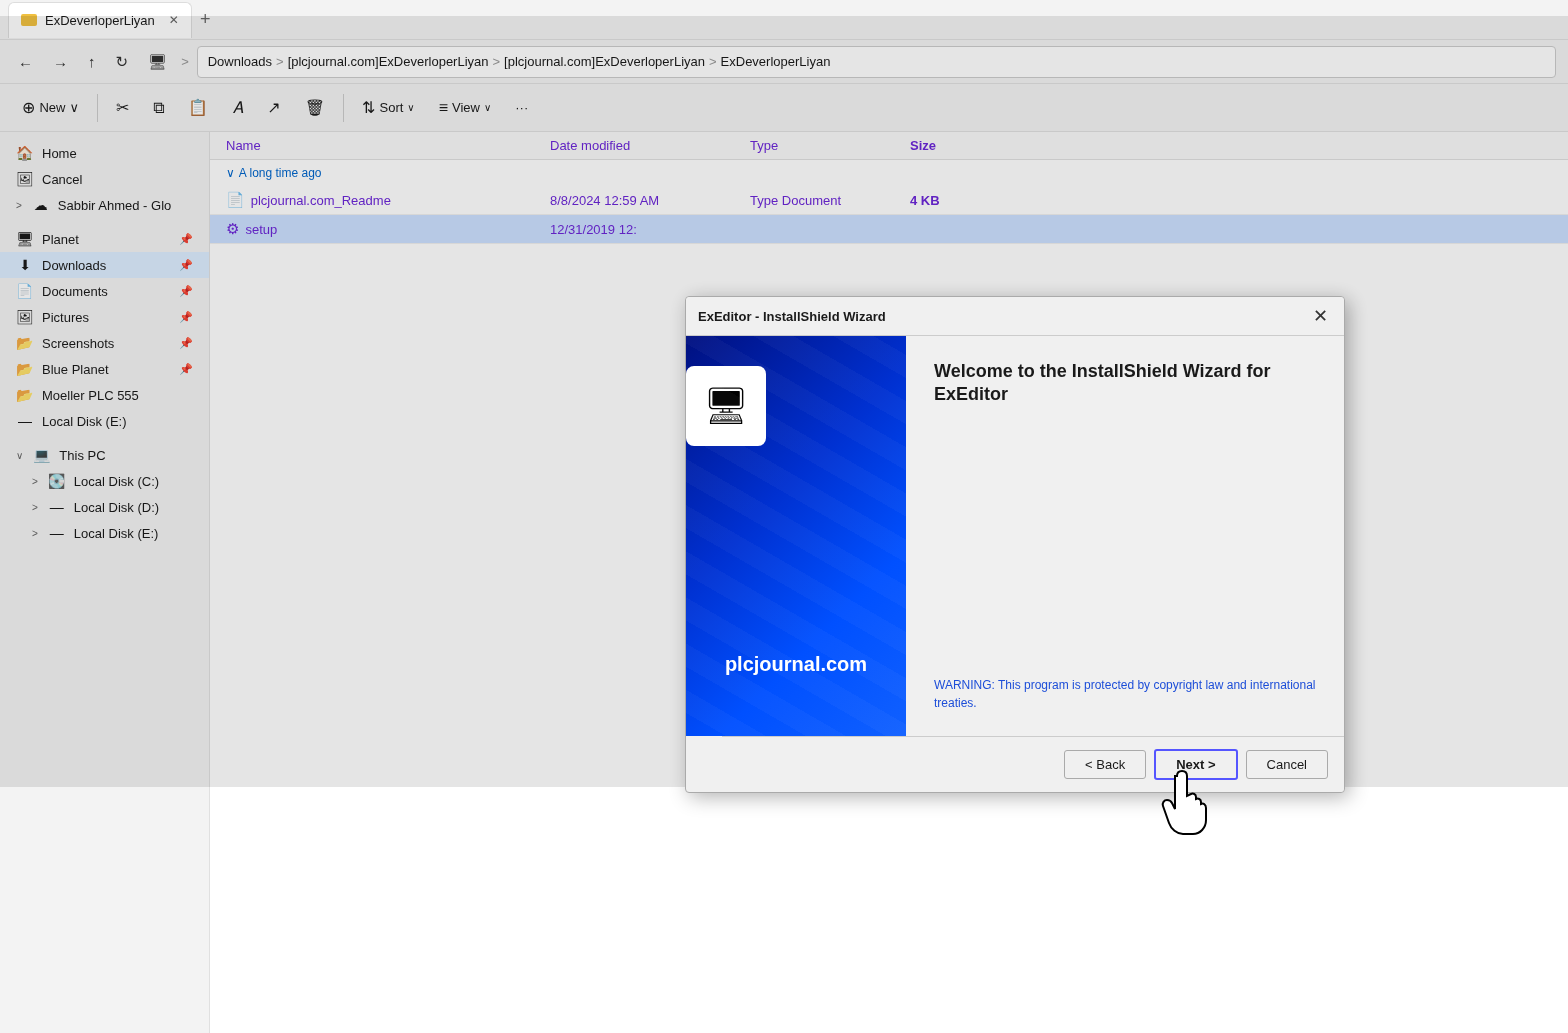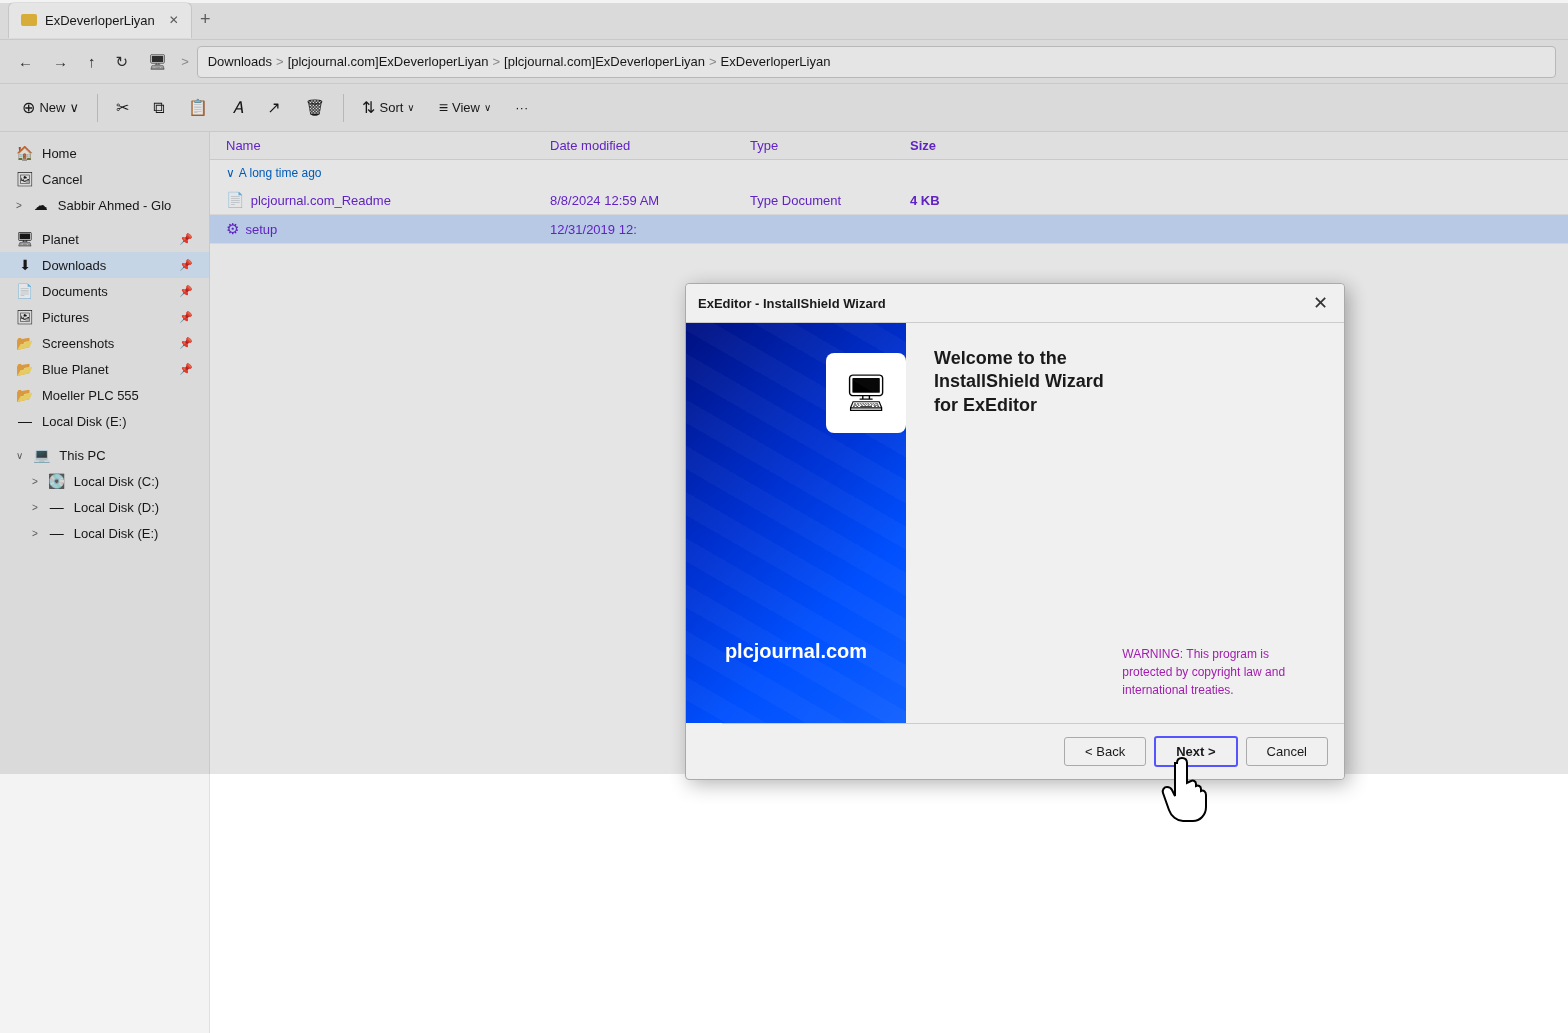--- a/index.html
+++ b/index.html
@@ -78,58 +78,58 @@
     .file-row {
       display: flex; align-items: center;
       padding: 5px 0; border-bottom: 1px solid #f0f0f0; cursor: pointer;
     }
     .file-row.selected { background: #cce0ff; }
     .file-cell { font-size: 13px; color: #6d28d9; overflow: hidden; text-overflow: ellipsis; white-space: nowrap; }
     .file-icon { margin-right: 6px; font-size: 15px; }
 
     
     .dialog-overlay {
-      position: fixed; top: 3px; left: 0; width: 1568px; height: 771px;
+      position: fixed; top: 16px; left: 0; width: 1568px; height: 771px;
       background: rgba(0,0,0,0.1); display: flex; align-items: flex-start; justify-content: flex-start;
       pointer-events: none;
     }
     .dialog {
       position: absolute; top: 280px; left: 685px;
       width: 660px; background: #f0f0f0;
       border: 1px solid #aaa; border-radius: 4px;
       box-shadow: 4px 4px 20px rgba(0,0,0,0.3);
       pointer-events: all;
     }
     .dialog-title-bar {
       display: flex; align-items: center; justify-content: space-between;
       background: #f0f0f0; padding: 8px 12px; border-bottom: 1px solid #ccc; border-radius: 4px 4px 0 0;
     }
     .dialog-title { font-size: 13px; font-weight: 600; color: #1a1a1a; }
     .dialog-close { background: none; border: none; cursor: pointer; font-size: 18px; color: #333; padding: 0 4px; }
     .dialog-body { display: flex; }
     .dialog-banner {
       width: 220px; min-height: 400px; background: linear-gradient(135deg, #001080 0%, #0030d0 40%, #0050ff 70%, #1060ff 100%);
-      display: flex; flex-direction: column; align-items: flex-end; justify-content: flex-start; padding-top: 30px; position: relative; overflow: hidden;
+      display: flex; flex-direction: column; align-items: flex-start; justify-content: flex-start; padding-top: 30px; position: relative; overflow: hidden;
     }
     .banner-logo {
       width: 80px; height: 80px; background: #fff; border-radius: 8px;
       display: flex; align-items: center; justify-content: center; margin-bottom: 180px;
     }
     .banner-logo-inner { font-size: 36px; }
     .banner-text { color: #fff; font-size: 20px; font-weight: 700; position: absolute; bottom: 60px; left: 0; right: 0; text-align: center; }
     .banner-decor {
       position: absolute; bottom: 0; left: 0; right: 0; top: 0;
       background: repeating-linear-gradient(30deg, transparent, transparent 20px, rgba(255,255,255,0.03) 20px, rgba(255,255,255,0.03) 40px);
     }
     .dialog-content {
-      flex: 1; padding: 24px 28px; display: flex; flex-direction: row;
+      flex: 1; padding: 24px 28px; display: flex; flex-direction: column;
     }
     .dialog-welcome { font-size: 18px; font-weight: 700; color: #1a1a1a; margin-bottom: 16px; line-height: 1.3; }
     .dialog-desc { font-size: 13px; color: #1a1a1a; line-height: 1.5; margin-bottom: 40px; }
-    .dialog-warning { font-size: 12px; color: #a21caf; line-height: 1.5; margin-top: auto; }
+    .dialog-warning { font-size: 12px; color: #1d4ed8; line-height: 1.5; margin-top: auto; }
     .dialog-footer {
       display: flex; align-items: center; justify-content: flex-end;
       gap: 8px; padding: 12px 16px; border-top: 1px solid #ccc; background: #f0f0f0;
       border-radius: 0 0 4px 4px;
       margin-left: 36px;
     }
     .dialog-btn {
       padding: 6px 20px; font-size: 13px; border-radius: 3px; cursor: pointer;
       border: 1px solid #aaa; background: #f0f0f0; color: #1a1a1a;
     }

